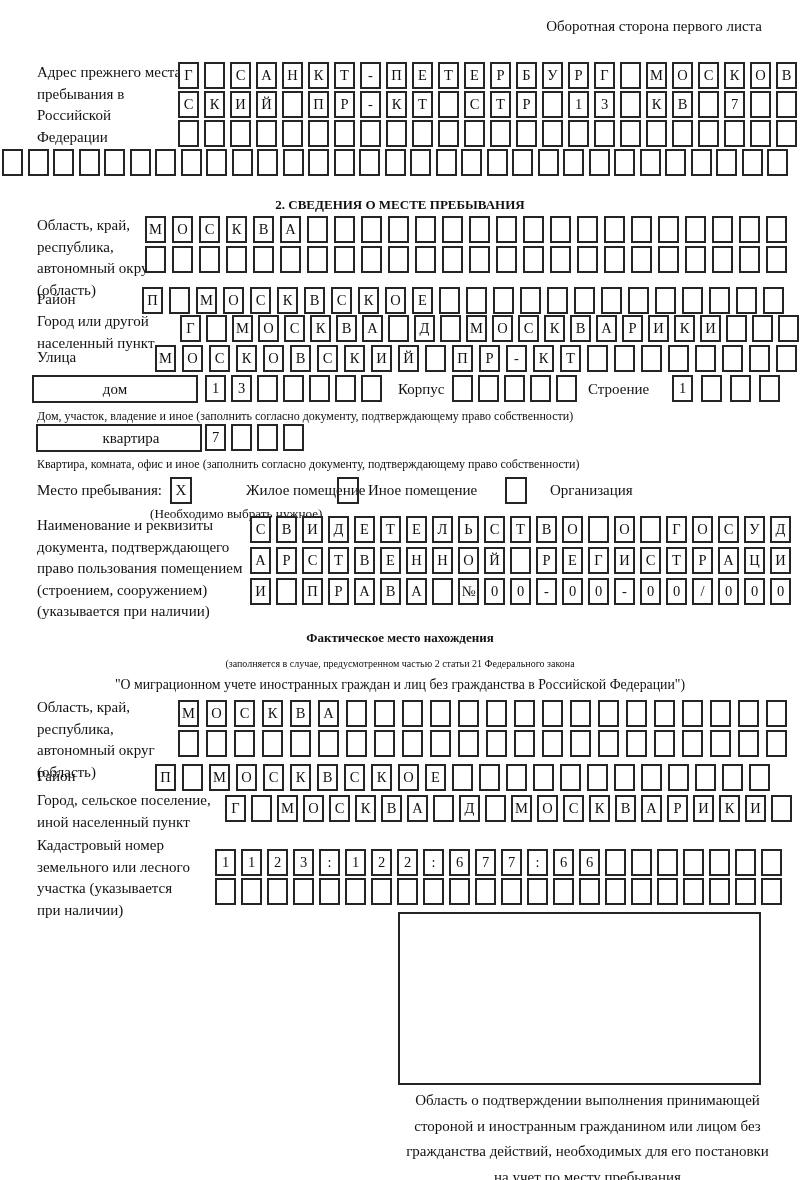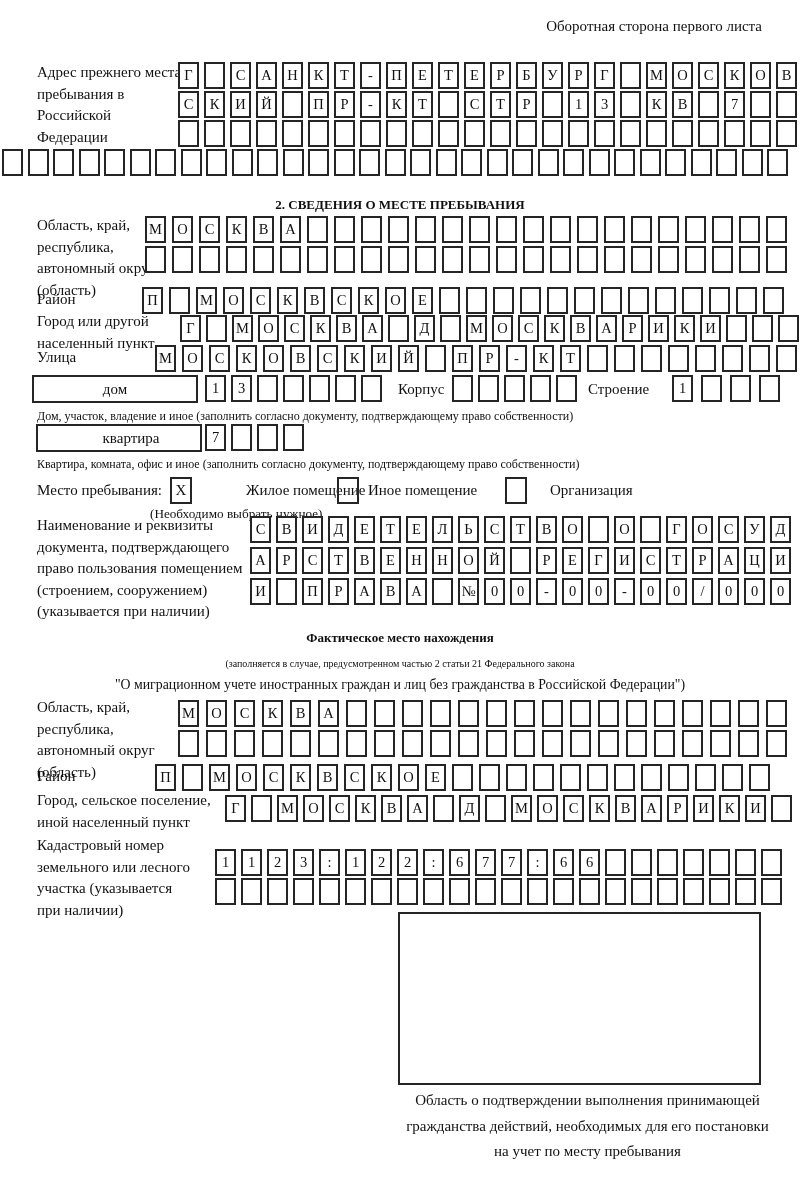--- a/index.html
+++ b/index.html
@@ -565,17 +565,18 @@
       <span class="cell"></span>
       <span class="cell"></span>
       <span class="cell"></span>
       <span class="cell"></span>
       <span class="cell"></span>
     </div>
 
   <div class="abs stampbox" style="top:912px; left:398px; width:363px; height:173px;"></div>
   <div class="abs stamp-caption" style="top:1088px; left:385px; width:405px;">
     <div>Область о подтверждении выполнения принимающей</div>
+    <div>стороной и иностранным гражданином или лицом без</div>
     <div>гражданства действий, необходимых для его постановки</div>
     <div>на учет по месту пребывания</div>
   </div>
 
 </div>
 
 </body></html>

